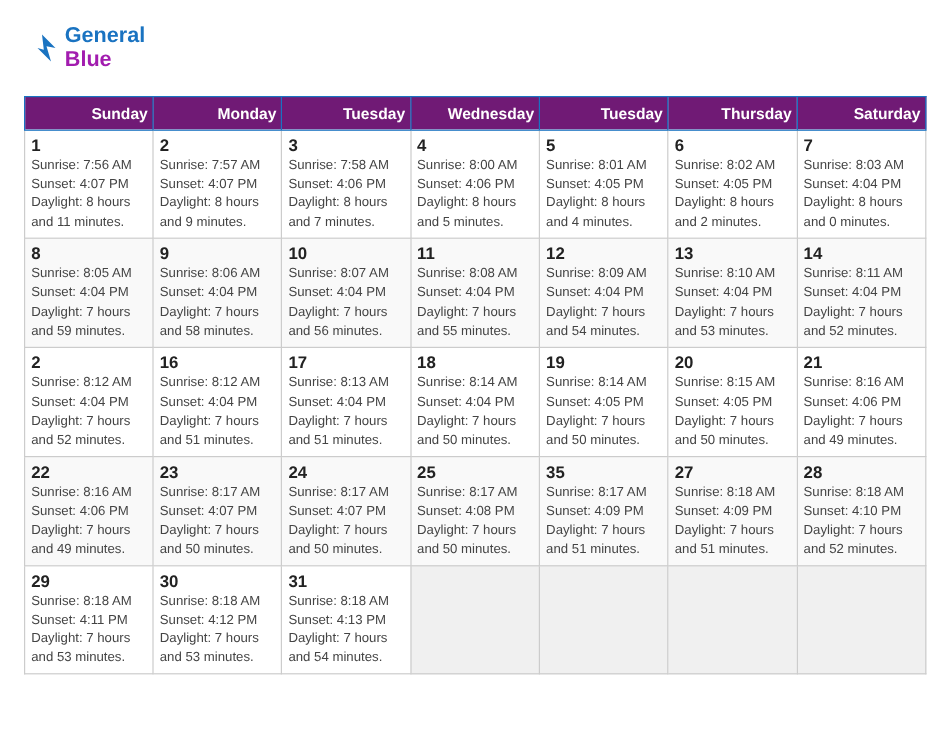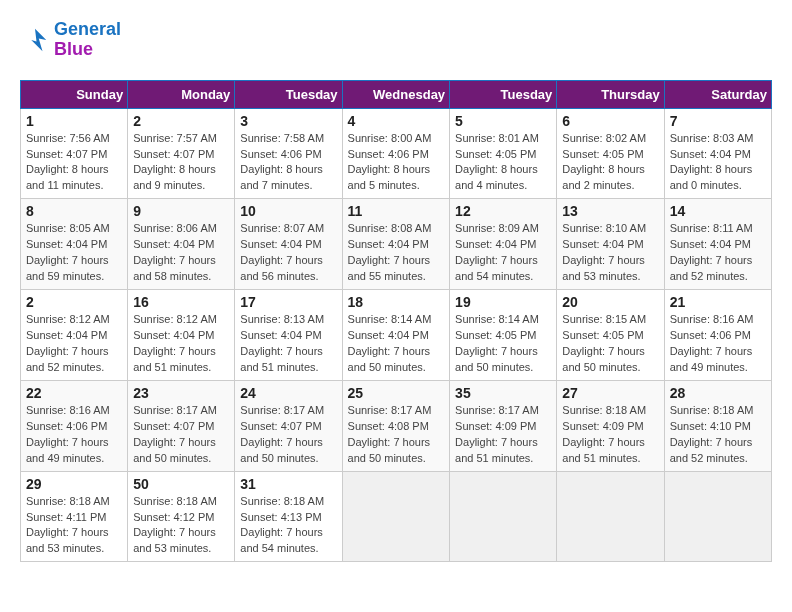--- a/index.html
+++ b/index.html
@@ -236,21 +236,21 @@
           <span class="day-number">28</span>
           <div class="day-info">Sunrise: 8:18 AM<br>Sunset: 4:10 PM<br>Daylight: 7 hours<br>and 52 minutes.</div>
         </td>
       </tr>
       <tr>
         <td>
           <span class="day-number">29</span>
           <div class="day-info">Sunrise: 8:18 AM<br>Sunset: 4:11 PM<br>Daylight: 7 hours<br>and 53 minutes.</div>
         </td>
         <td>
-          <span class="day-number">50</span>
+          <span class="day-number">30</span>
           <div class="day-info">Sunrise: 8:18 AM<br>Sunset: 4:12 PM<br>Daylight: 7 hours<br>and 53 minutes.</div>
         </td>
         <td>
           <span class="day-number">31</span>
           <div class="day-info">Sunrise: 8:18 AM<br>Sunset: 4:13 PM<br>Daylight: 7 hours<br>and 54 minutes.</div>
         </td>
         <td class="empty-cell"></td>
         <td class="empty-cell"></td>
         <td class="empty-cell"></td>
         <td class="empty-cell"></td>

